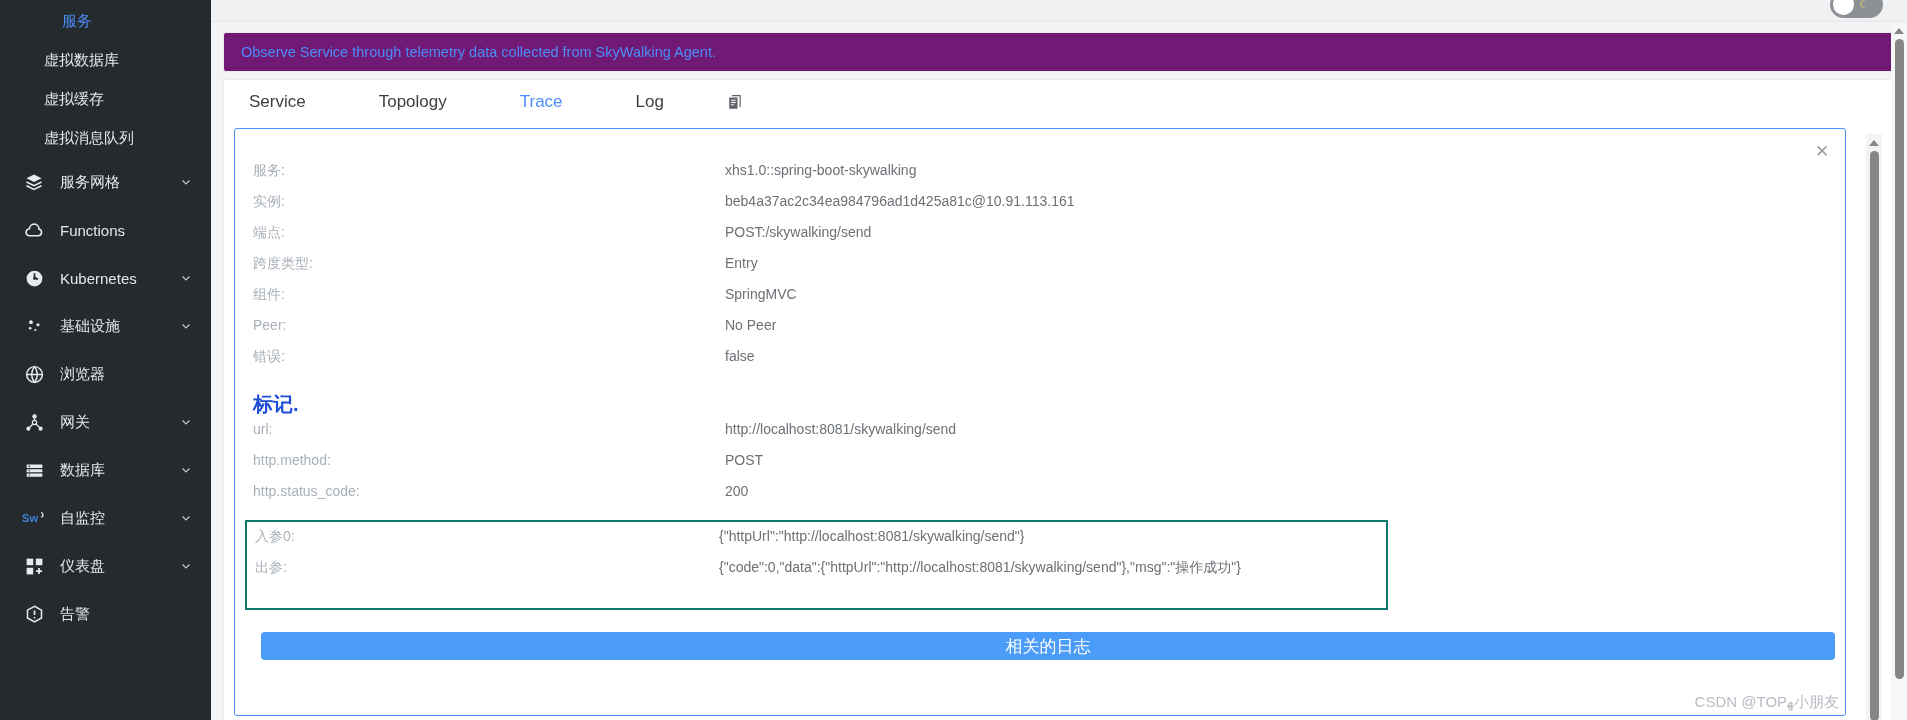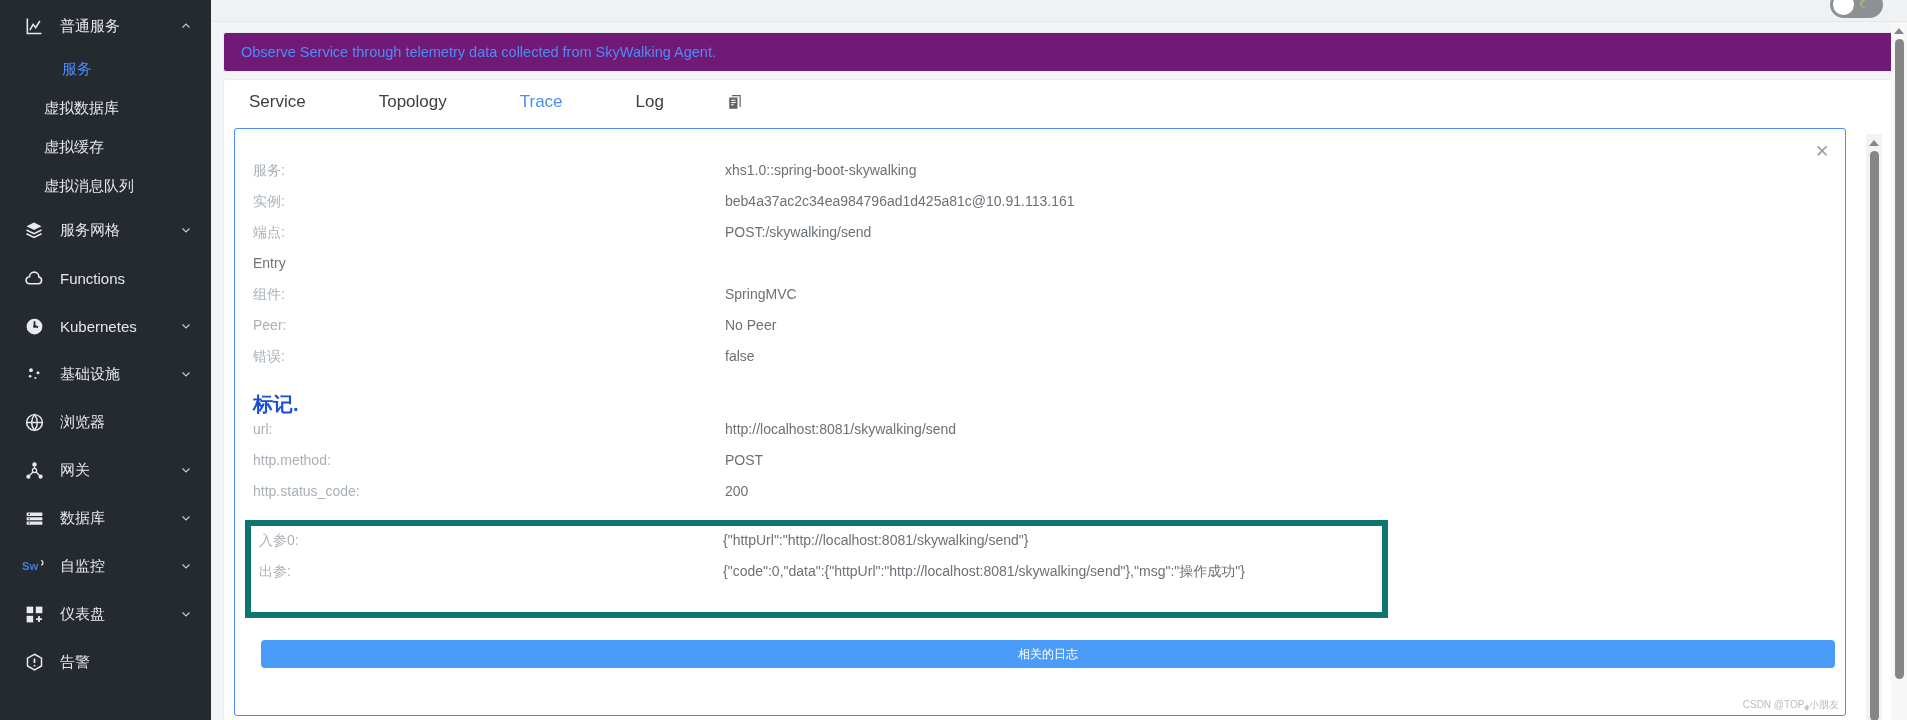--- a/index.html
+++ b/index.html
@@ -173,35 +173,35 @@
     white-space: nowrap;
   }
   .section-title {
     font-size: 20px;
     font-weight: bold;
     color: #1d4ed8;
     margin: 12px 0 8px 0;
     height: 22px;
   }
   .redbox {
-    border: 6px solid #0f766e;
+    border: 2px solid #0f766e;
     margin: 6px 8px 0 -8px;
     padding: 6px 0 18px 8px;
     width: 1143px;
   }
   .redbox .kv-key { width: 464px; min-width: 464px; }
   .log-button {
     display: flex;
     align-items: center;
     justify-content: center;
     height: 28px;
     margin: 22px 10px 0 8px;
     background: #4b9bf8;
     color: #ffffff;
-    font-size: 12px;
+    font-size: 17px;
     border-radius: 4px;
     cursor: pointer;
     user-select: none;
   }
 
   
   .sbar {
     position: absolute;
     width: 16px;
     background: #f3f3f3;
@@ -225,45 +225,31 @@
   #inner-scrollbar { right: 12px; top: 54px; height: 634px; }
   #inner-scrollbar .thumb { height: 570px; }
   #outer-scrollbar { right: 0; top: 22px; height: 698px; background: #f7f7f7; }
   #outer-scrollbar .thumb { height: 640px; }
 
   .watermark {
     position: absolute;
     right: 68px;
     bottom: 8px;
     color: #b7bcc2;
-    font-size: 10px;
+    font-size: 15px;
     white-space: nowrap;
   }
 </style>
 </head>
 <body>
 
 <div id="app">
 
   <nav class="sidebar">
 
-    <div class="nav-item">
-      <span class="ico">
-        <svg width="20" height="20" viewBox="0 0 24 24" fill="none" stroke="currentColor" stroke-width="1.9">
-          <path d="M4 3v18h17"></path>
-            <path d="M7 17l4-7 3 4 5-8" stroke-width="1.9"></path>
-        </svg>
-      </span>
-      <span class="lbl">普通服务</span>
-      <span class="chev">
-        <svg width="12" height="12" viewBox="0 0 24 24" fill="none" stroke="currentColor" stroke-width="2.4">
-            <path d="M5 15l7-7 7 7"></path>
-          </svg>
-      </span>
-    </div>
 
     <div class="nav-sub active">
       <span>服务</span>
     </div>
     <div class="nav-sub">
       <span>虚拟数据库</span>
     </div>
     <div class="nav-sub">
       <span>虚拟缓存</span>
     </div>
@@ -470,20 +456,21 @@
             </div>
             <div class="kv-row">
               <div class="kv-key">实例:</div>
               <div class="kv-val">beb4a37ac2c34ea984796ad1d425a81c@10.91.113.161</div>
             </div>
             <div class="kv-row">
               <div class="kv-key">端点:</div>
               <div class="kv-val">POST:/skywalking/send</div>
             </div>
             <div class="kv-row">
+              <div class="kv-key">跨度类型:</div>
               <div class="kv-val">Entry</div>
             </div>
             <div class="kv-row">
               <div class="kv-key">组件:</div>
               <div class="kv-val">SpringMVC</div>
             </div>
             <div class="kv-row">
               <div class="kv-key">Peer:</div>
               <div class="kv-val">No Peer</div>
             </div>

